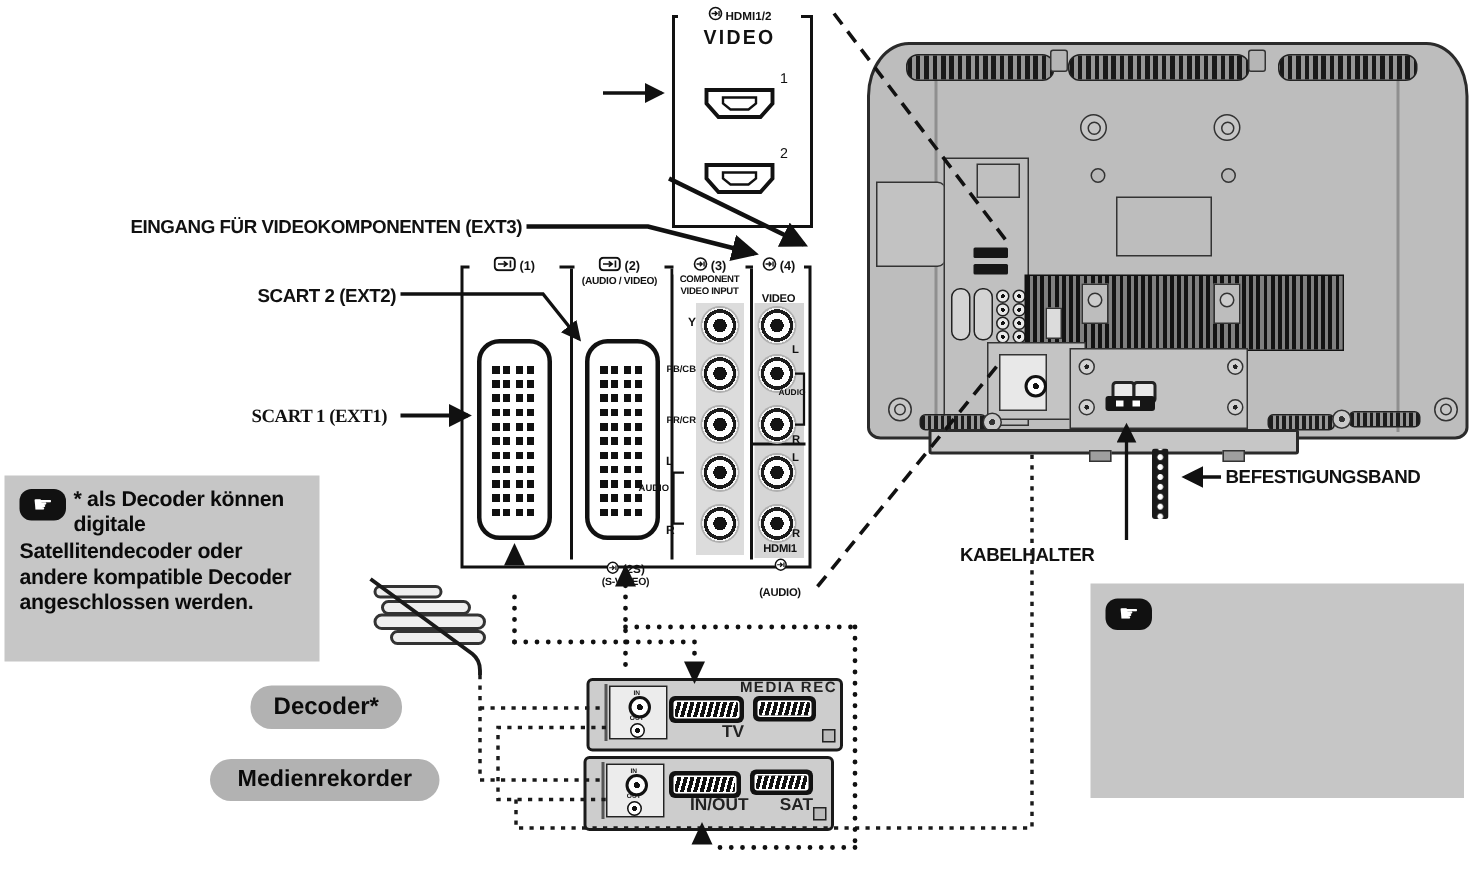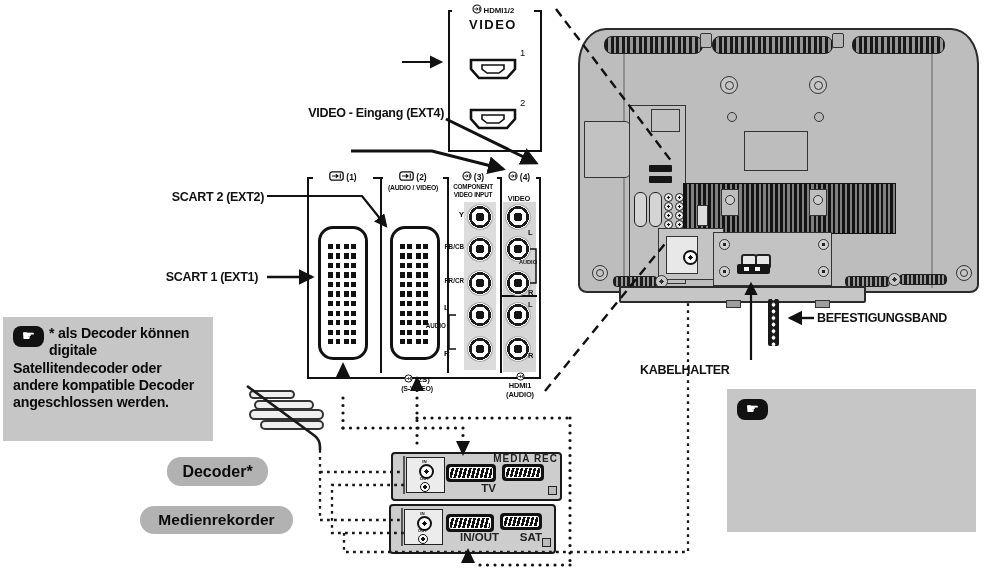--- a/index.html
+++ b/index.html
@@ -254,26 +254,26 @@
         </svg></span>
     <span>(2S)</span>
   </div>
   <div class="psub ctr" style="left:387px;top:385px;width:60px;font-size:7px;">(S-VIDEO)</div>
   <div class="phead" style="left:506px;top:372px;width:28px;background:transparent;">
     <span><svg width="9" height="9" viewBox="0 0 11 11">
           <circle cx="5.5" cy="5.5" r="4.4" fill="#fff" stroke="#111" stroke-width="1.2"></circle>
           <path d="M2.6,5.5 h3.6 M5,3.9 l1.7,1.6 L5,7.1 M8.1,3.6 v3.8" stroke="#111" stroke-width="1" fill="none"></path>
         </svg></span>
   </div>
-  <div class="psub ctr" style="left:500px;top:381px;width:40px;font-size:7.5px;">HDMI1</div>
+  <div class="psub ctr" style="left:500px;top:361px;width:40px;font-size:7.5px;">HDMI1</div>
   <div class="psub ctr" style="left:500px;top:390px;width:40px;font-size:7.5px;">(AUDIO)</div>
 
-  <div class="callout tar" style="left:228px;top:106px;width:216px;">VIDEO - Eingang (EXT4)</div>
+  <div class="callout tar" style="left:84px;top:144px;width:264px;">EINGANG FÜR VIDEOKOMPONENTEN (EXT3)</div>
   <div class="callout tar" style="left:118px;top:190px;width:146px;">SCART 2 (EXT2)</div>
-  <div class="callout tar" style="left:112px;top:270px;width:146px;">SCART 1 (EXT1)</div>
+  <div class="callout tar" style="left:112px;top:270px;width:146px;font-family:Liberation Serif, serif;">SCART 1 (EXT1)</div>
   <div class="callout" style="left:640px;top:363px;">KABELHALTER</div>
   <div class="callout" style="left:817px;top:311px;">BEFESTIGUNGSBAND</div>
 
   <div class="note" style="left:3px;top:317px;width:190px;height:108px;padding:8px 10px;font-size:14.2px;line-height:1.22;">
     <span class="hand">☛</span>
     <span class="note-text">* als Decoder können digitale Satellitendecoder oder andere kompatible Decoder angeschlossen werden.</span>
   </div>
   <div class="note" style="left:727px;top:389px;width:229px;height:125px;padding:9px 10px;font-size:13.4px;line-height:1.2;">
     <span class="hand">☛</span>
   </div>

